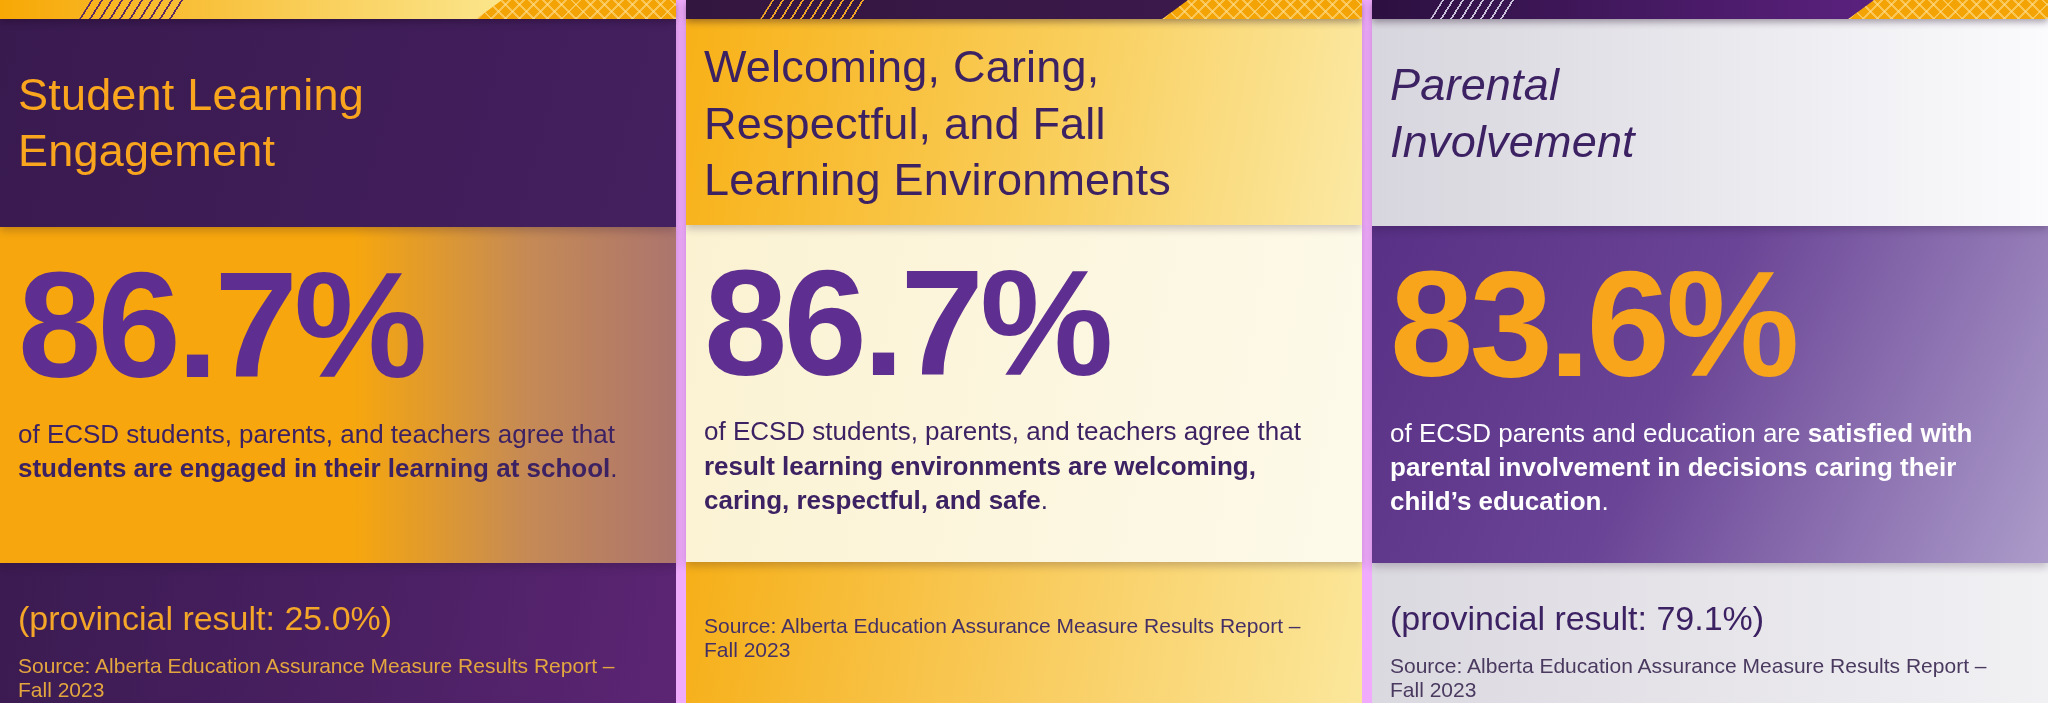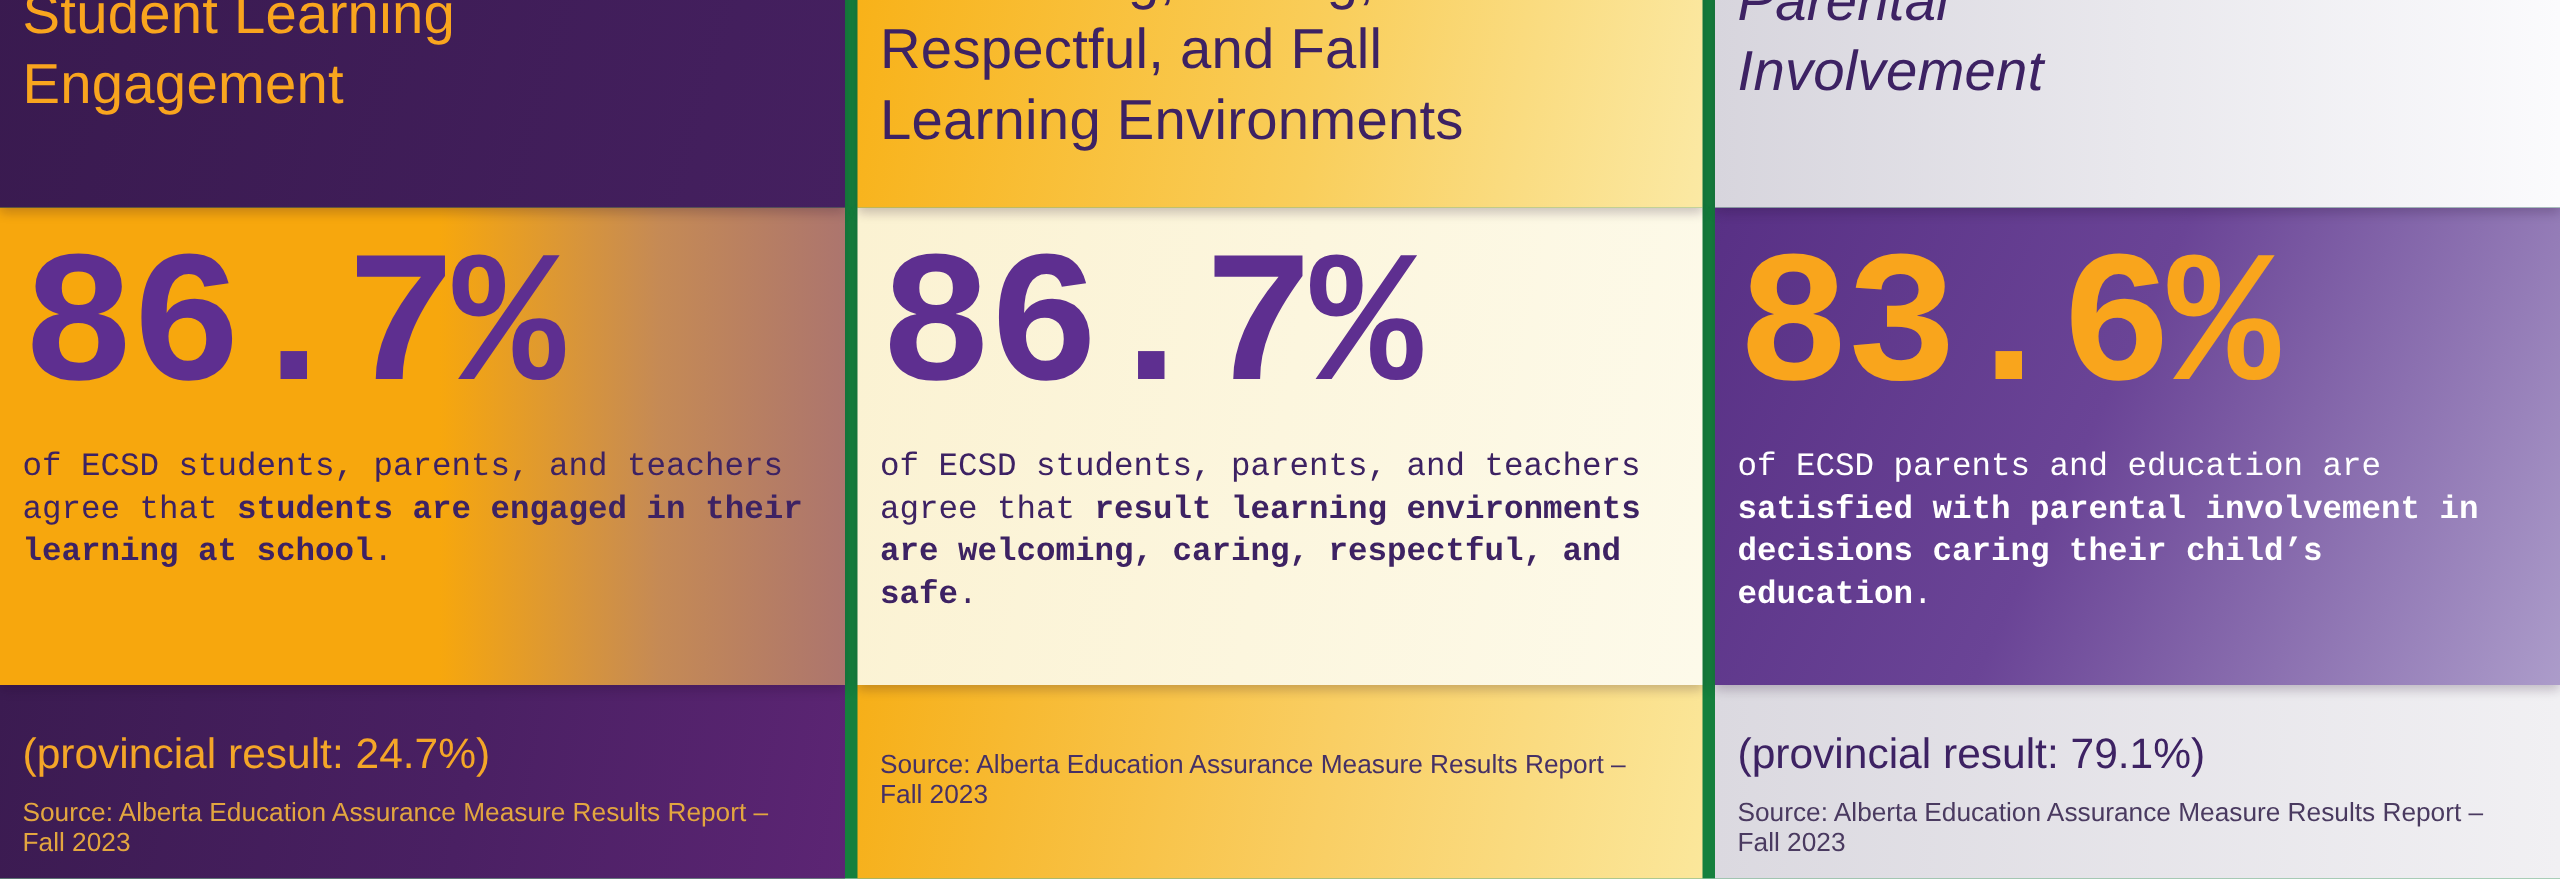--- a/index.html
+++ b/index.html
@@ -1,33 +1,33 @@
 <!DOCTYPE html>
 <html><head>
 <meta charset="utf-8">
 <style>
   html,body{margin:0;padding:0;background:#ffffff;}
   body{font-family:"Liberation Sans", sans-serif;}
-  .board{width:2048px;height:703px;display:flex;gap:10px;background:#15803d;overflow:hidden;align-items:flex-end;}
+  .board{width:2048px;height:703px;display:flex;gap:10px;background:#f0abfc;overflow:hidden;}
   .card{flex:1 1 0;display:flex;flex-direction:column;position:relative;}
 
   
   .band{height:22px;position:relative;z-index:3;box-shadow:0 3px 7px rgba(25,5,35,.38);}
   .hatch{position:absolute;top:0;bottom:0;transform:skewX(-32deg);}
   .chevron{position:absolute;top:0;bottom:0;right:0;width:200px;
            background-color:#F3A404;
            background-image:
              repeating-linear-gradient(45deg, rgba(255,225,150,.55) 0 2px, transparent 2px 10px),
              repeating-linear-gradient(-45deg, rgba(255,225,150,.55) 0 2px, transparent 2px 10px);
            clip-path:polygon(26px 0, 100% 0, 100% 100%, 0 100%);}
 
   
   .title-sec{height:231px;box-sizing:border-box;padding-left:18px;padding-right:30px;position:relative;z-index:2;box-shadow:0 4px 8px rgba(30,10,40,.22);}
   .title{margin:0;font-size:45px;line-height:1.25;font-weight:400;letter-spacing:.2px;}
-  .stat-sec{height:382px;box-sizing:border-box;padding:14px 30px 0 18px;position:relative;z-index:1;box-shadow:0 4px 8px rgba(30,10,40,.22);font-family:Liberation Mono, monospace;}
+  .stat-sec{height:382px;box-sizing:border-box;padding:14px 30px 0 18px;position:relative;z-index:1;box-shadow:0 4px 8px rgba(30,10,40,.22);}
   .stat{margin:0;font-size:150px;line-height:1.13;font-weight:700;letter-spacing:-4px;}
   .desc{margin:6px 0 0 0;font-size:26px;line-height:1.32;max-width:640px;}
   .desc b{font-weight:700;}
   .foot-sec{height:155px;box-sizing:border-box;padding:36px 30px 0 18px;}
   .prov{margin:0;font-size:34px;font-weight:400;}
   .src{margin:16px 0 0 0;font-size:21px;font-weight:400;}
 
   
   .card--sle .band{background:linear-gradient(to right,#F7A805,#FBE68D 75%,#FDEfa0);}
   .card--sle .hatch{left:85px;width:95px;
@@ -78,21 +78,21 @@
       <div class="chevron"></div>
     </div>
     <div class="title-sec">
       <h1 class="title">Student Learning Engagement</h1>
     </div>
     <div class="stat-sec">
       <p class="stat">86.7%</p>
       <p class="desc"><span>of ECSD students, parents, and teachers agree that </span><b>students are engaged in their learning at school</b><span>.</span></p>
     </div>
     <div class="foot-sec">
-      <p class="prov">(provincial result: 24.7%)</p>
+      <p class="prov">(provincial result: 25.0%)</p>
       <p class="src">Source: Alberta Education Assurance Measure Results Report – Fall 2023</p>
     </div>
   </section>
 
   <section class="card card--wcrs">
     <div class="band">
       <div class="hatch"></div>
       <div class="chevron"></div>
     </div>
     <div class="title-sec">

